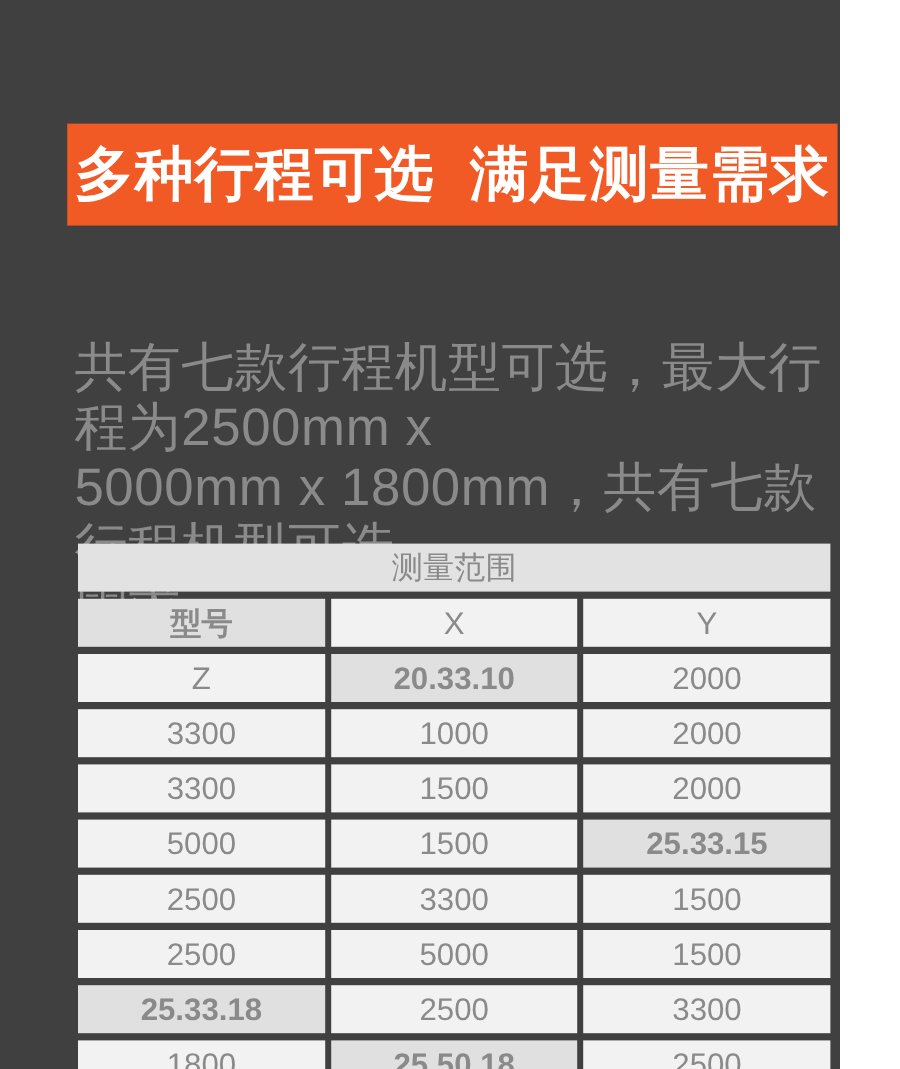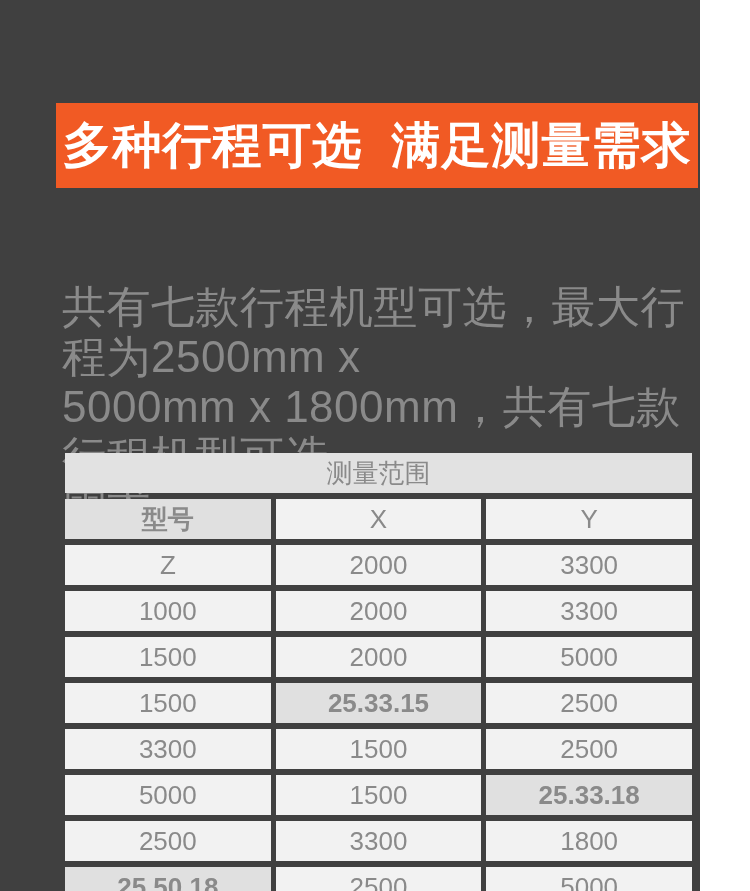--- a/index.html
+++ b/index.html
@@ -92,20 +92,21 @@
 
   <div class="spec-table">
 
     <div class="cell title-cell">测量范围</div>
 
     <div class="cell model-cell">型号</div>
     <div class="cell value-cell">X</div>
     <div class="cell value-cell">Y</div>
     <div class="cell value-cell">Z</div>
 
+    <div class="cell model-cell">20.33.10</div>
     <div class="cell value-cell">2000</div>
     <div class="cell value-cell">3300</div>
     <div class="cell value-cell">1000</div>
 
     <div class="cell value-cell">2000</div>
     <div class="cell value-cell">3300</div>
     <div class="cell value-cell">1500</div>
 
     <div class="cell value-cell">2000</div>
     <div class="cell value-cell">5000</div>

